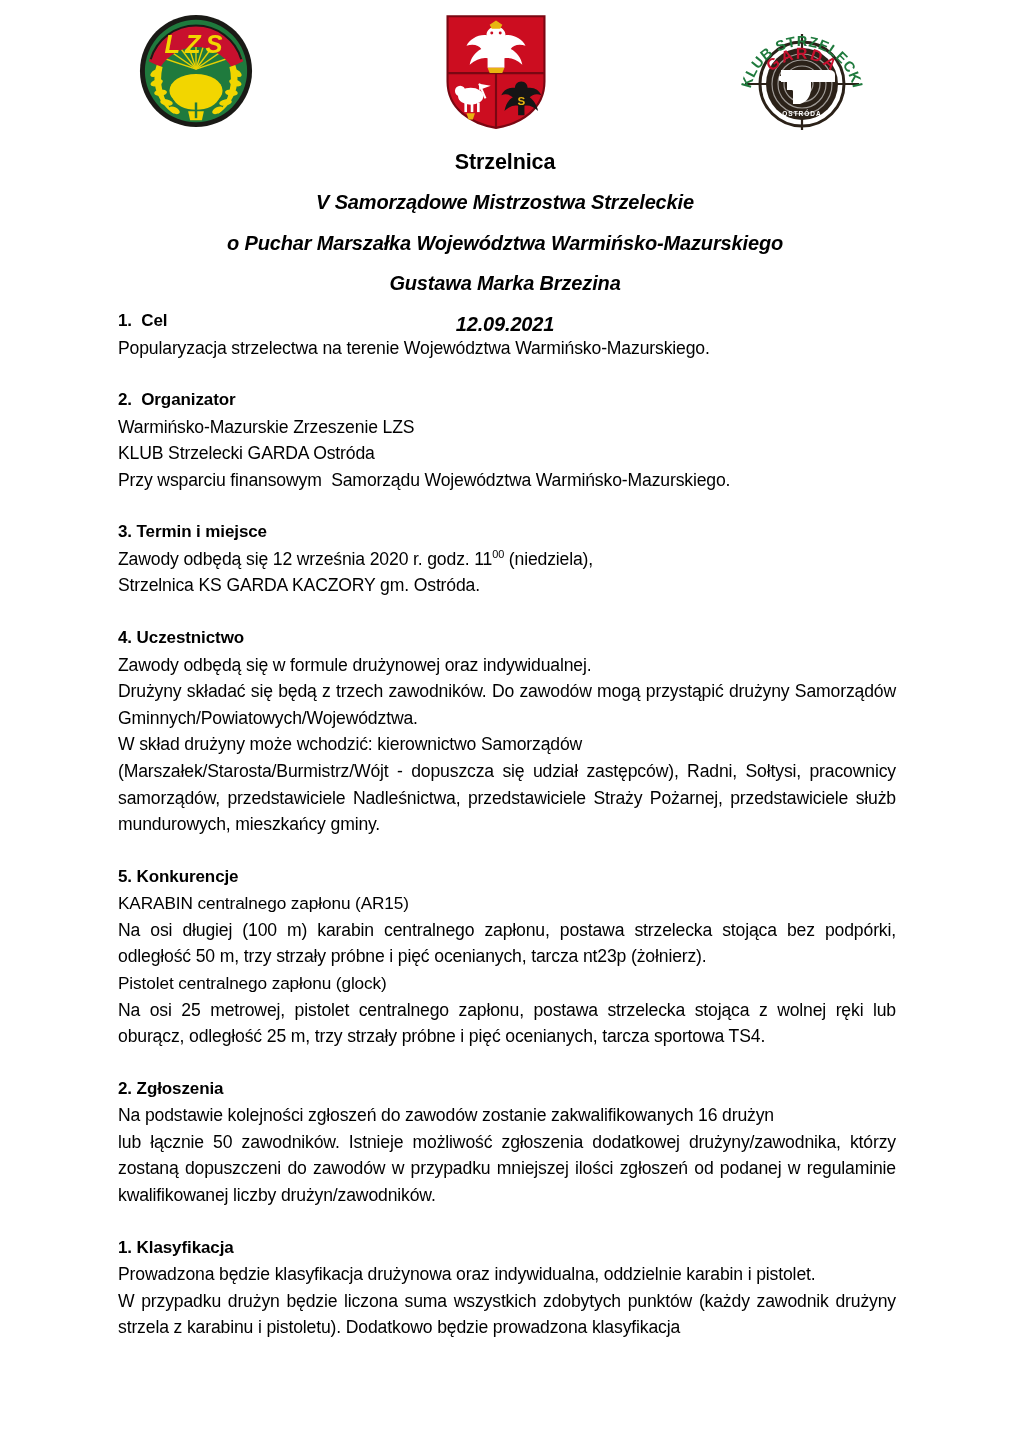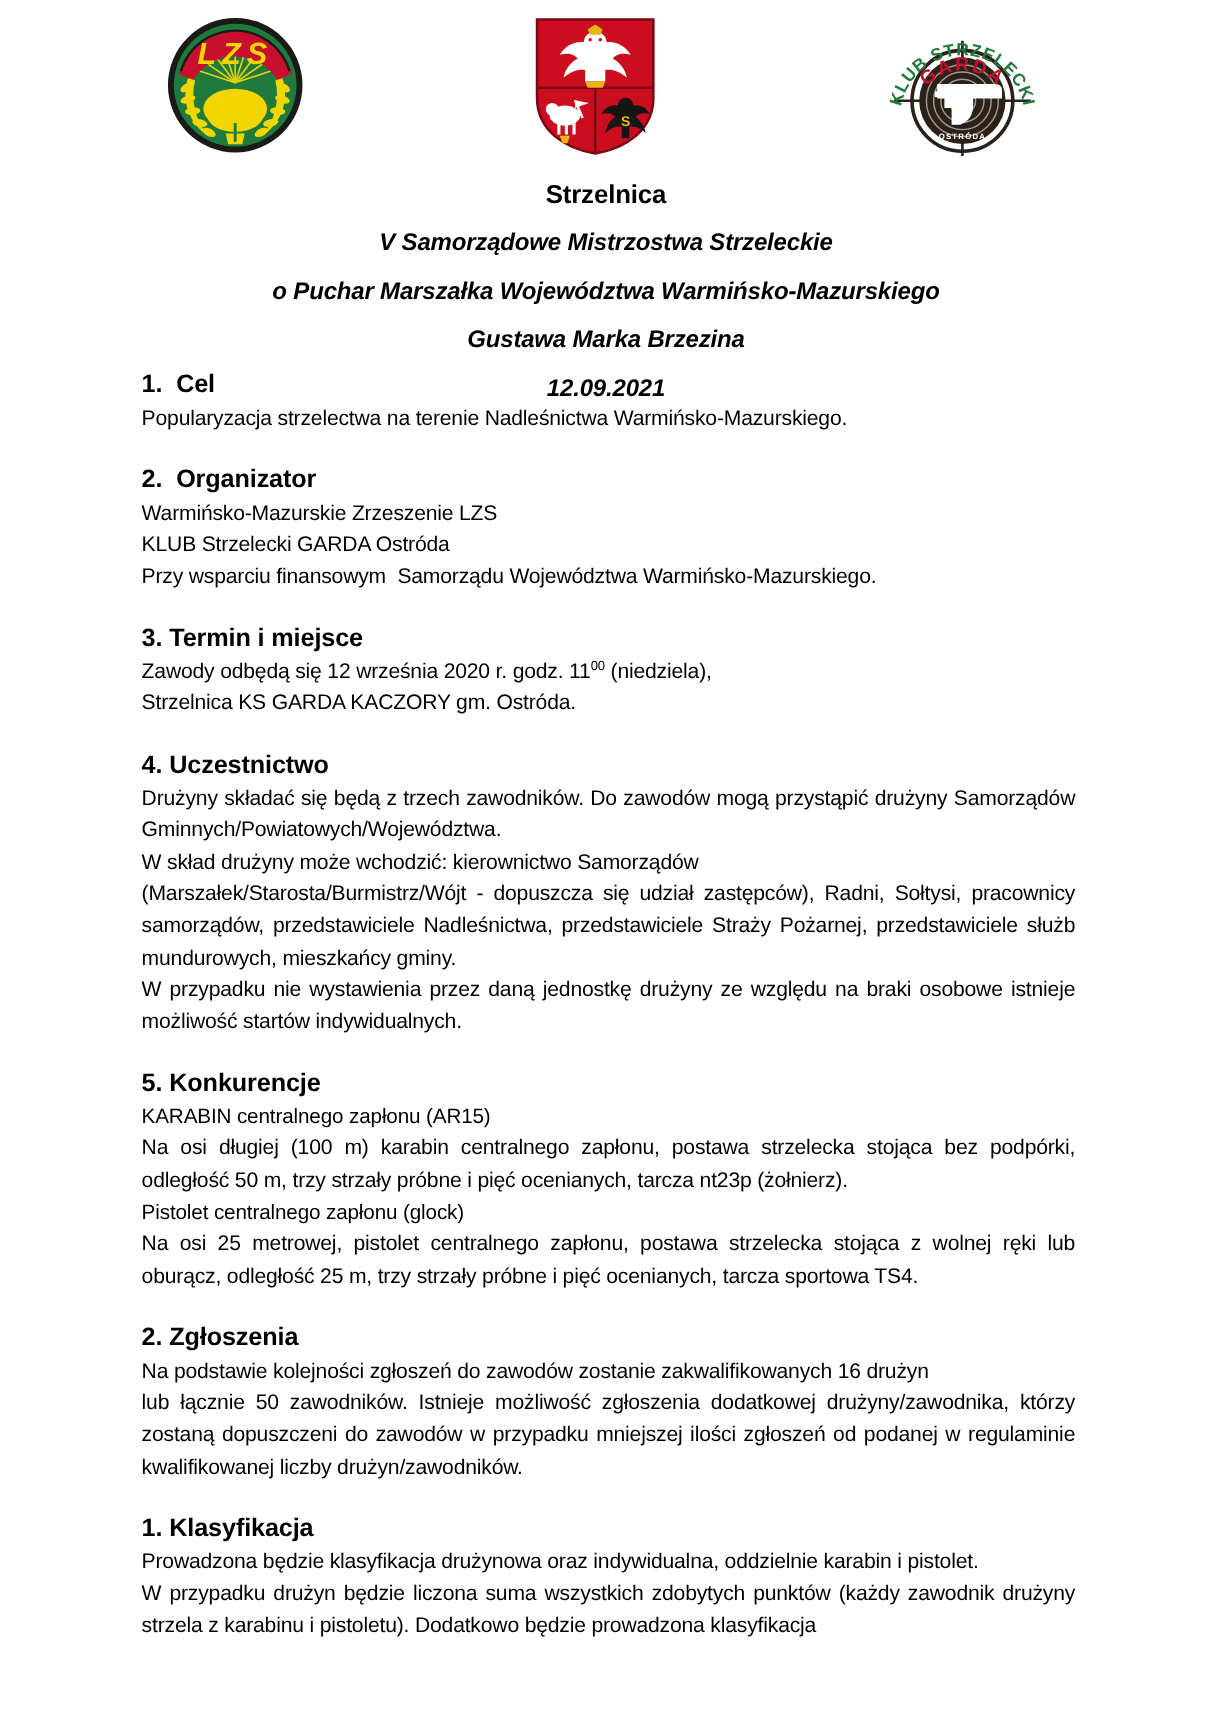--- a/index.html
+++ b/index.html
@@ -65,21 +65,21 @@
 
   
   .body-area {
     position: absolute;
     top: 308px;
     left: 118px;
     width: 778px;
   }
   .sec { margin: 0; }
   .h {
-    font-size: 21px;
+    font-size: 17px;
     font-weight: bold;
     line-height: 26.5px;
     letter-spacing: -0.1px;
     white-space: pre;
   }
   .p {
     font-size: 17.6px;
     line-height: 26.6px;
     letter-spacing: -0.15px;
     white-space: pre-wrap;
@@ -240,45 +240,45 @@
     <div class="title-sub">V Samorządowe Mistrzostwa Strzeleckie</div>
     <div class="title-sub">o Puchar Marszałka Województwa Warmińsko-Mazurskiego</div>
     <div class="title-sub">Gustawa Marka Brzezina</div>
     <div class="title-sub">12.09.2021</div>
   </div>
 
   <div class="body-area">
 
     <div class="sec">
       <div class="h">1.  Cel</div>
-      <div class="p">Popularyzacja strzelectwa na terenie Nadleśnictwa Warmińsko-Mazurskiego.</div>
+      <div class="p">Popularyzacja strzelectwa na terenie Województwa Warmińsko-Mazurskiego.</div>
     </div>
     <div class="gap"></div>
 
     <div class="sec">
       <div class="h">2.  Organizator</div>
       <div class="p">Warmińsko-Mazurskie Zrzeszenie LZS</div>
       <div class="p">KLUB Strzelecki GARDA Ostróda</div>
       <div class="p">Przy wsparciu finansowym  Samorządu Województwa Warmińsko-Mazurskiego.</div>
     </div>
     <div class="gap"></div>
 
     <div class="sec">
       <div class="h">3. Termin i miejsce</div>
       <div class="p"><span>Zawody odbędą się 12 września 2020 r. godz. 11</span><sup>00</sup><span> (niedziela),</span></div>
       <div class="p">Strzelnica KS GARDA KACZORY gm. Ostróda.</div>
     </div>
     <div class="gap"></div>
 
     <div class="sec">
       <div class="h">4. Uczestnictwo</div>
+      <div class="p">Zawody odbędą się w formule drużynowej oraz indywidualnej.</div>
       <div class="p just">Drużyny składać się będą z trzech zawodników. Do zawodów mogą przystąpić drużyny Samorządów  Gminnych/Powiatowych/Województwa.</div>
       <div class="p">W skład drużyny może wchodzić: kierownictwo Samorządów</div>
       <div class="p just">(Marszałek/Starosta/Burmistrz/Wójt - dopuszcza się udział zastępców), Radni, Sołtysi, pracownicy samorządów, przedstawiciele Nadleśnictwa, przedstawiciele Straży Pożarnej, przedstawiciele służb mundurowych, mieszkańcy gminy.</div>
-      <div class="p just">W przypadku nie wystawienia przez daną jednostkę drużyny ze względu na braki osobowe istnieje możliwość startów indywidualnych.</div>
     </div>
     <div class="gap"></div>
 
     <div class="sec">
       <div class="h">5. Konkurencje</div>
       <div class="subh">KARABIN centralnego zapłonu (AR15)</div>
       <div class="p just">Na osi długiej (100 m) karabin centralnego zapłonu, postawa strzelecka stojąca bez podpórki, odległość  50 m, trzy strzały  próbne i pięć ocenianych,  tarcza nt23p (żołnierz).</div>
       <div class="subh">Pistolet centralnego zapłonu (glock)</div>
       <div class="p just">Na osi 25 metrowej, pistolet centralnego zapłonu, postawa strzelecka stojąca z wolnej ręki lub oburącz, odległość 25 m, trzy strzały próbne i pięć ocenianych, tarcza sportowa TS4.</div>
     </div>

